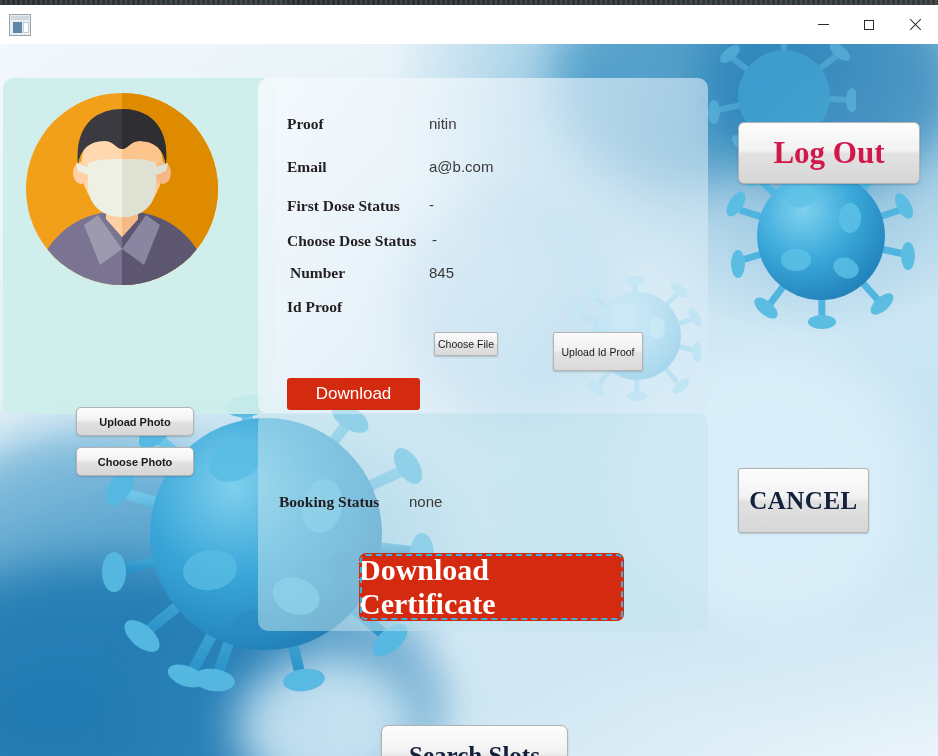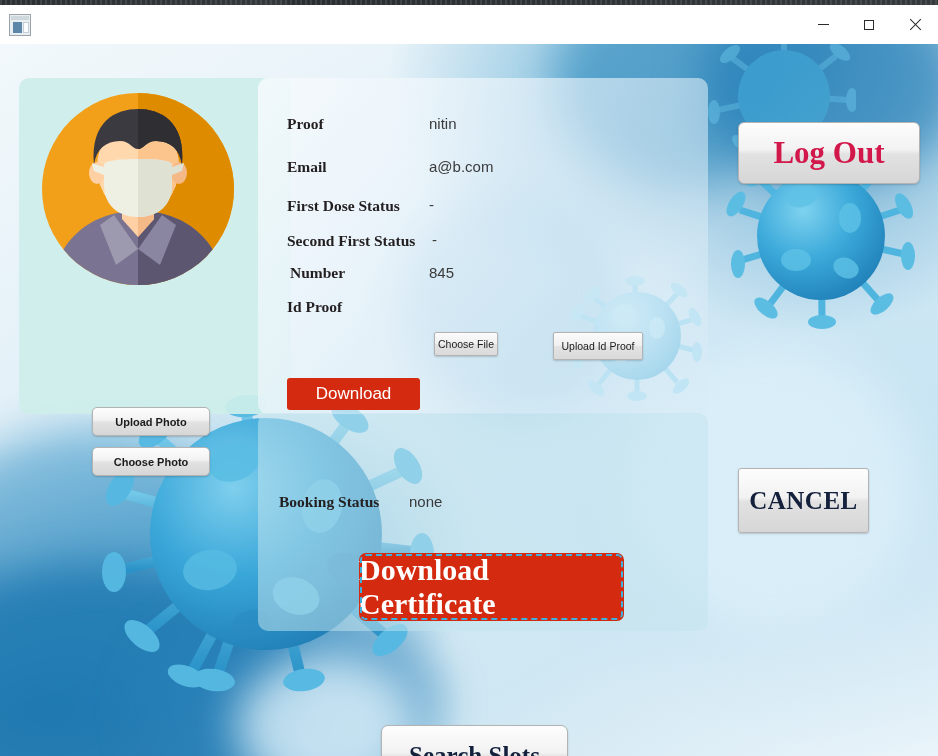--- a/index.html
+++ b/index.html
@@ -67,21 +67,21 @@
   }
   
   .blob{position:absolute;border-radius:50%;filter:blur(22px);pointer-events:none;}
 
   
   .virus{position:absolute;pointer-events:none;}
 
   
   .panel{position:absolute;border-radius:10px;}
   .avatar-panel{
-    left:19px;top:34px;width:272px;height:336px;
+    left:3px;top:34px;width:272px;height:336px;
     background:rgba(205,238,235,.93);
     border-radius:10px;
   }
   .info-panel{
     left:258px;top:34px;width:450px;height:336px;
     background:linear-gradient(125deg,rgba(246,250,253,.86) 0%,rgba(233,243,250,.66) 45%,rgba(214,234,245,.42) 100%);
     border-radius:10px;
   }
   .booking-panel{
     left:258px;top:369px;width:450px;height:218px;
@@ -111,21 +111,21 @@
 
   .btn-small{font-size:11px;font-weight:bold;border-radius:5px;}
   .btn-upload-photo{left:73px;top:329px;width:118px;height:29px;}
   .btn-choose-photo{left:73px;top:369px;width:118px;height:29px;}
 
   .btn-file{
     font-size:10.5px;border-radius:2px;
     background:linear-gradient(180deg,#fbfbfb 0%,#f0f0f0 48%,#e3e3e3 52%,#dadada 100%);
   }
   .btn-choose-file{left:434px;top:288px;width:64px;height:24px;}
-  .btn-upload-id{left:553px;top:288px;width:90px;height:28px;}
+  .btn-upload-id{left:553px;top:288px;width:90px;height:39px;}
 
   .btn-logout{
     left:738px;top:78px;width:182px;height:62px;border-radius:6px;
     font-family:"Liberation Serif", serif;font-weight:bold;font-size:31px;color:#d2184a;
   }
   .btn-cancel{
     left:738px;top:424px;width:131px;height:65px;border-radius:3px;
     font-family:"Liberation Serif", serif;font-weight:bold;font-size:25px;color:#14213d;
     letter-spacing:.5px;
     text-align:right;
@@ -405,21 +405,21 @@
 
       <span class="field-label" style="left:287px;top:71px;">Proof</span>
       <span class="field-value" style="left:429px;top:71px;">nitin</span>
 
       <span class="field-label" style="left:287px;top:114px;">Email</span>
       <span class="field-value" style="left:429px;top:114px;">a@b.com</span>
 
       <span class="field-label" style="left:287px;top:153px;">First Dose Status</span>
       <span class="field-value" style="left:429px;top:152px;">-</span>
 
-      <span class="field-label" style="left:287px;top:188px;">Second First Status</span>
+      <span class="field-label" style="left:287px;top:188px;">Choose Dose Status</span>
       <span class="field-value" style="left:432px;top:187px;">-</span>
 
       <span class="field-label" style="left:290px;top:220px;">Number</span>
       <span class="field-value" style="left:429px;top:220px;">845</span>
 
       <span class="field-label" style="left:287px;top:254px;">Id Proof</span>
 
       <div class="btn btn-file btn-choose-file">Choose File</div>
       <div class="btn btn-file btn-upload-id">Upload Id Proof</div>
 

